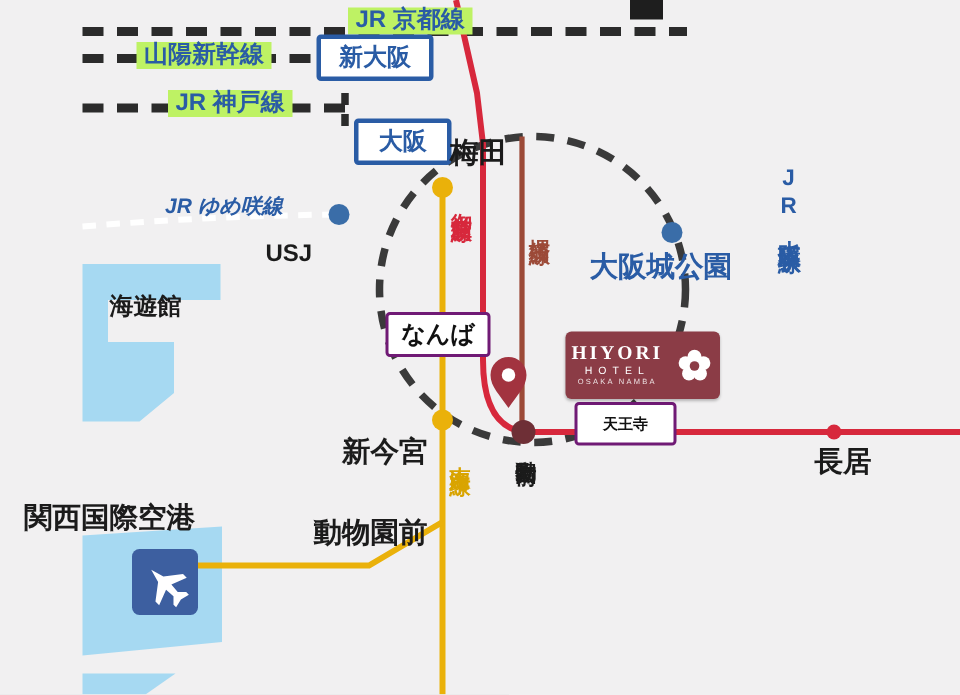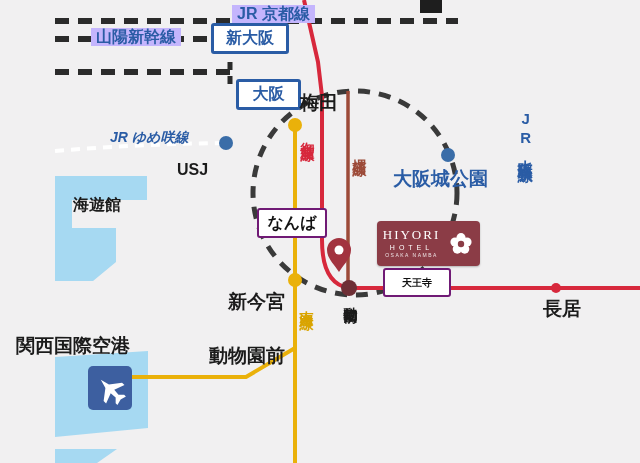--- a/index.html
+++ b/index.html
@@ -7,35 +7,35 @@
     position:relative;width:640px;height:463px;overflow:hidden;
     background:#f1f0f1;
     font-family:"Liberation Sans","DejaVu Sans",sans-serif;
   }
   svg.map{position:absolute;left:0;top:0;z-index:1;}
   .label{
     position:absolute;z-index:2;white-space:nowrap;
     font-weight:bold;color:#1b1b1b;font-size:19px;line-height:1.15;
   }
   .blue{color:#2a5ca5;}
-  .patch{background:#c4b5fd;padding:0 5px;}
+  .patch{background:#bef264;padding:0 5px;}
   .v{writing-mode:vertical-rl;text-orientation:upright;letter-spacing:2px;}
   .sbox{
     position:absolute;z-index:2;display:flex;align-items:center;justify-content:center;
     background:#ffffff;border-radius:3px;font-weight:bold;white-space:nowrap;
   }
   .sbox-blue{border:3px solid #2a5ca5;color:#2a5ca5;}
   .sbox-dark{border:2px solid #701a75;color:#111111;}
   .hotel-box{
     position:absolute;z-index:3;display:flex;align-items:center;justify-content:center;gap:8px;
     background:#8b3c46;border-radius:4px;color:#ffffff;
     box-shadow:0 1px 2px rgba(0,0,0,.25);
   }
   .hotel-text{display:flex;flex-direction:column;align-items:center;line-height:1.1;}
-  .hotel-name{font-family:"Liberation Serif","DejaVu Serif",serif;font-size:13px;letter-spacing:2px;font-weight:normal;text-align:center;}
+  .hotel-name{font-family:"Liberation Serif","DejaVu Serif",serif;font-size:13px;letter-spacing:2px;font-weight:bold;text-align:center;}
   .hotel-sub{font-size:7px;letter-spacing:4px;margin-top:1px;}
   .hotel-tag{font-size:5px;letter-spacing:1.5px;margin-top:2px;opacity:.85;}
 </style>
 </head>
 <body>
 
 <div class="stage">
 
   <svg class="map" width="640" height="463" viewBox="0 0 640 463">
 
@@ -73,20 +73,21 @@
     </g>
 
     <g>
       <path d="M339,272 C333.5,263.5 327,258 327,250 A12,12 0 1 1 351,250 C351,258 344.5,263.5 339,272 Z" fill="#a2333f"></path>
       <circle cx="339" cy="250" r="4.5" fill="#ffffff"></circle>
     </g>
   </svg>
 
   <div class="label blue patch" style="left:232px;top:5px;font-size:16px;">JR 京都線</div>
   <div class="label blue patch" style="left:91px;top:28px;font-size:16px;">山陽新幹線</div>
+  <div class="label blue patch" style="left:112px;top:60px;font-size:16px;">JR 神戸線</div>
   <div class="label blue" style="left:110px;top:129px;font-size:14px;font-style:italic;">JR ゆめ咲線</div>
   <div class="label blue v" style="left:517px;top:110px;font-size:15px;">JR大阪環状線</div>
   <div class="label v" style="left:300px;top:131px;font-size:14px;color:#d7283c;">御堂筋線</div>
   <div class="label v" style="left:352px;top:148px;font-size:14px;color:#9c4a38;">堺筋線</div>
   <div class="label v" style="left:299px;top:300px;font-size:14px;color:#d9a400;">南海本線</div>
 
   <div class="sbox sbox-blue" style="left:211px;top:23px;width:72px;height:25px;font-size:16px;">新大阪</div>
   <div class="sbox sbox-blue" style="left:236px;top:79px;width:59px;height:25px;font-size:16px;">大阪</div>
   <div class="sbox sbox-dark" style="left:257px;top:208px;width:66px;height:26px;font-size:16px;">なんば</div>
   <div class="sbox sbox-dark" style="left:383px;top:268px;width:64px;height:25px;font-size:10px;">天王寺</div>

